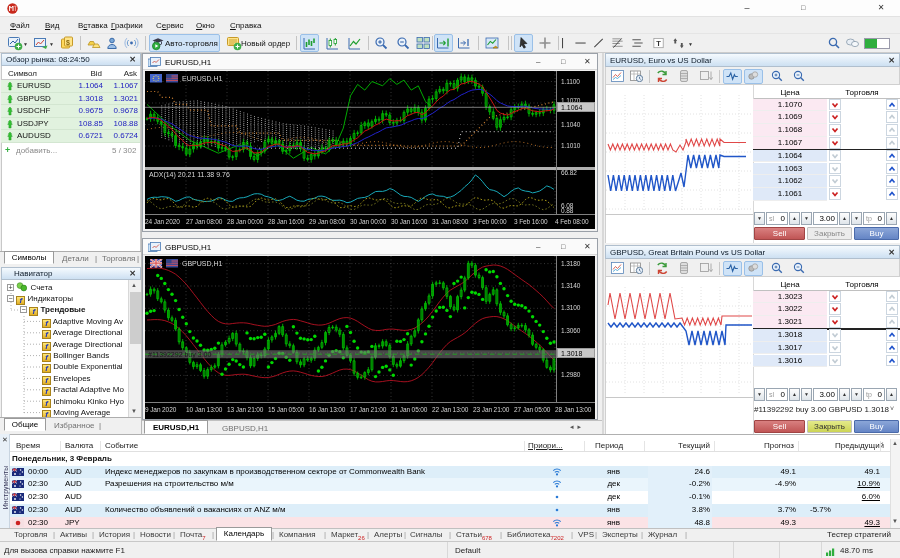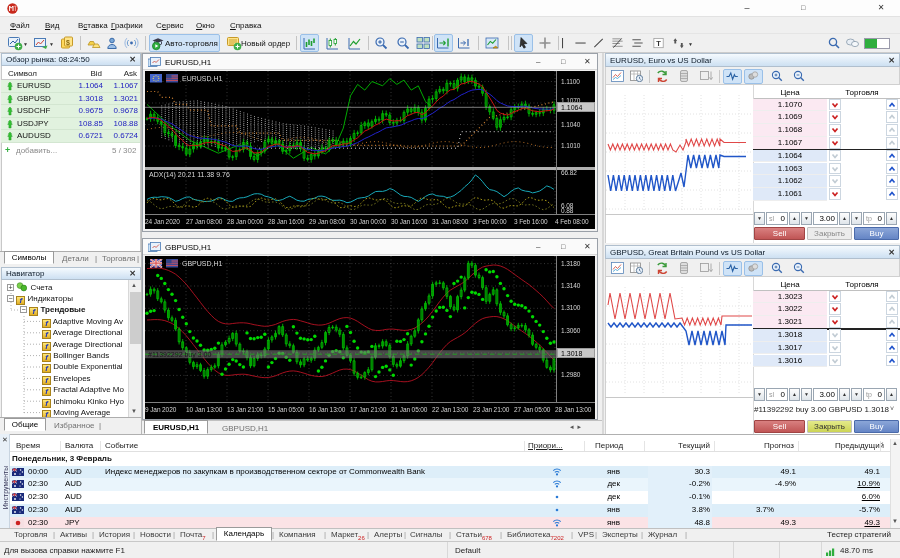--- a/index.html
+++ b/index.html
@@ -253,21 +253,21 @@
     </div>
     <div class="abs" style="left:5px;top:144.5px;color:#2fae3e;font-weight:bold;font-size:9px;">+</div>
     <div class="abs" style="left:16px;top:145.5px;color:#8a8a8a;">добавить...</div>
     <div class="abs" style="left:112px;top:145.5px;color:#8a8a8a;">5 / 302</div>
     <div class="abs tabbar" style="left:0px;top:251px;width:141px;height:14px;"></div>
     <div class="tabact" style="left:4px;top:251px;width:50px;height:13px;">Символы</div>
     <div class="tabgray" style="left:62px;top:254px;">Детали</div>
     <div class="tabgray" style="left:95px;top:254px;">|</div>
     <div class="tabgray" style="left:102px;top:254px;">Торговля</div>
     <div class="tabgray" style="left:137px;top:254px;">|</div>
-    <div class="abs phead" style="left:1px;top:267px;width:140px;height:13px;padding-left:4px;">Навигатор<span class="phx">✕</span></div>
+    <div class="abs phead" style="left:1px;top:267px;width:140px;height:13px;padding-left:12px;">Навигатор<span class="phx">✕</span></div>
     <div class="abs" style="left:1px;top:280px;width:140px;height:137px;background:#fff;border-left:1px solid #c8c8c8;border-right:1px solid #c8c8c8;"></div>
     <svg class="abs" style="left:1px;top:280px" width="127" height="137">
       <path d="M10 7V30" stroke="#b0b0b0" stroke-width="1" stroke-dasharray="1,2" fill="none"></path>
       <path d="M10 30h8" stroke="#b0b0b0" stroke-width="1" stroke-dasharray="1,2" fill="none"></path>
       <path d="M23 36V133" stroke="#b0b0b0" stroke-width="1" stroke-dasharray="1,2" fill="none"></path>
       <path d="M23 41.4h16" stroke="#b0b0b0" stroke-width="1" stroke-dasharray="1,2" fill="none"></path>
       <path d="M23 52.8h16" stroke="#b0b0b0" stroke-width="1" stroke-dasharray="1,2" fill="none"></path>
       <path d="M23 64.2h16" stroke="#b0b0b0" stroke-width="1" stroke-dasharray="1,2" fill="none"></path>
       <path d="M23 75.6h16" stroke="#b0b0b0" stroke-width="1" stroke-dasharray="1,2" fill="none"></path>
       <path d="M23 87.0h16" stroke="#b0b0b0" stroke-width="1" stroke-dasharray="1,2" fill="none"></path>
@@ -881,36 +881,37 @@
         </svg></span>
       <span class="tbxcell" style="left:18px;">00:00</span>
       <span class="tbxcell" style="left:55px;">AUD</span>
       <span class="tbxcell" style="left:95px;width:424px;">Индекс менеджеров по закупкам в производственном секторе от Commonwealth Bank</span>
       <span class="tbxcell" style="left:542px;top:2px;"><svg width="10" height="8" viewBox="0 0 10 8">
           <circle cx="5" cy="6.4" r="1.1" fill="#2a7ad5"></circle>
           <path d="M2.8 4.4a3.1 3.1 0 014.4 0" stroke="#2a7ad5" fill="none" stroke-width="1.1"></path>
           <path d="M1.3 2.6a5.2 5.2 0 017.4 0" stroke="#2a7ad5" fill="none" stroke-width="1.1"></path>
         </svg></span>
       <span class="tbxcell" style="left:580px;width:30px;text-align:right;">янв</span>
-      <span class="tbxcell" style="left:638px;width:64px;text-align:right;background:#e2f0fa;padding-right:2px;">30.3</span>
+      <span class="tbxcell" style="left:638px;width:64px;text-align:right;background:#e2f0fa;padding-right:2px;">24.6</span>
       <span class="tbxcell" style="left:724px;width:62px;text-align:right;">49.1</span>
       <span class="tbxcell" style="left:800px;width:70px;text-align:right;">49.1</span>
     </div>
     <div class="tbxrow" style="top:478.4px;background:#eaf5fc;">
       <span class="tbxcell" style="left:2px;top:2px;"><svg class="flag" viewBox="0 0 12 8">
           <rect width="12" height="8" fill="#1a2a7a"></rect>
           <path d="M0 0l5 3.5M5 0L0 3.5" stroke="#fff" stroke-width="0.7"></path>
           <path d="M2.5 0v3.5M0 1.75h5" stroke="#d33" stroke-width="0.8"></path>
           <circle cx="8.6" cy="2" r="0.7" fill="#fff"></circle>
           <circle cx="10.4" cy="4" r="0.7" fill="#fff"></circle>
           <circle cx="8" cy="6" r="0.6" fill="#fff"></circle>
           <circle cx="3" cy="6" r="0.9" fill="#fff"></circle>
         </svg></span>
       <span class="tbxcell" style="left:18px;">02:30</span>
       <span class="tbxcell" style="left:55px;">AUD</span>
+      <span class="tbxcell" style="left:95px;width:424px;">Разрешения на строительство м/м</span>
       <span class="tbxcell" style="left:542px;top:2px;"><svg width="10" height="8" viewBox="0 0 10 8">
           <circle cx="5" cy="6.4" r="1.1" fill="#2a7ad5"></circle>
           <path d="M2.8 4.4a3.1 3.1 0 014.4 0" stroke="#2a7ad5" fill="none" stroke-width="1.1"></path>
           <path d="M1.3 2.6a5.2 5.2 0 017.4 0" stroke="#2a7ad5" fill="none" stroke-width="1.1"></path>
         </svg></span>
       <span class="tbxcell" style="left:580px;width:30px;text-align:right;">дек</span>
       <span class="tbxcell" style="left:638px;width:64px;text-align:right;background:#e2f0fa;padding-right:2px;">-0.2%</span>
       <span class="tbxcell" style="left:724px;width:62px;text-align:right;">-4.9%</span>
       <span class="tbxcell" style="left:800px;width:70px;text-align:right;text-decoration:underline;">10.9%</span>
     </div>
@@ -939,27 +940,28 @@
           <rect width="12" height="8" fill="#1a2a7a"></rect>
           <path d="M0 0l5 3.5M5 0L0 3.5" stroke="#fff" stroke-width="0.7"></path>
           <path d="M2.5 0v3.5M0 1.75h5" stroke="#d33" stroke-width="0.8"></path>
           <circle cx="8.6" cy="2" r="0.7" fill="#fff"></circle>
           <circle cx="10.4" cy="4" r="0.7" fill="#fff"></circle>
           <circle cx="8" cy="6" r="0.6" fill="#fff"></circle>
           <circle cx="3" cy="6" r="0.9" fill="#fff"></circle>
         </svg></span>
       <span class="tbxcell" style="left:18px;">02:30</span>
       <span class="tbxcell" style="left:55px;">AUD</span>
+      <span class="tbxcell" style="left:95px;width:424px;">Количество объявлений о вакансиях от ANZ м/м</span>
       <span class="tbxcell" style="left:542px;top:2px;"><svg width="10" height="8" viewBox="0 0 10 8">
           <circle cx="5" cy="4" r="1.3" fill="#2a7ad5"></circle>
         </svg></span>
       <span class="tbxcell" style="left:580px;width:30px;text-align:right;">янв</span>
       <span class="tbxcell" style="left:638px;width:64px;text-align:right;background:#e2f0fa;padding-right:2px;">3.8%</span>
-      <span class="tbxcell" style="left:724px;width:62px;text-align:center;">3.7%</span>
-      <span class="tbxcell" style="left:800px;width:70px;text-align:right;">-5.7%</span>
+      <span class="tbxcell" style="left:724px;width:62px;text-align:right;">3.7%</span>
+      <span class="tbxcell" style="left:800px;width:70px;">-5.7%</span>
     </div>
     <div class="tbxrow" style="top:517.0999999999999px;background:#fbe3e6;">
       <span class="tbxcell" style="left:2px;top:2px;"><svg class="flag" viewBox="0 0 12 8">
           <rect width="12" height="8" fill="#f6dfe2"></rect>
           <circle cx="6" cy="4" r="2.3" fill="#cc2222"></circle>
         </svg></span>
       <span class="tbxcell" style="left:18px;">02:30</span>
       <span class="tbxcell" style="left:55px;">JPY</span>
       <span class="tbxcell" style="left:542px;top:2px;"><svg width="10" height="8" viewBox="0 0 10 8">
           <circle cx="5" cy="6.4" r="1.1" fill="#2a7ad5"></circle>

